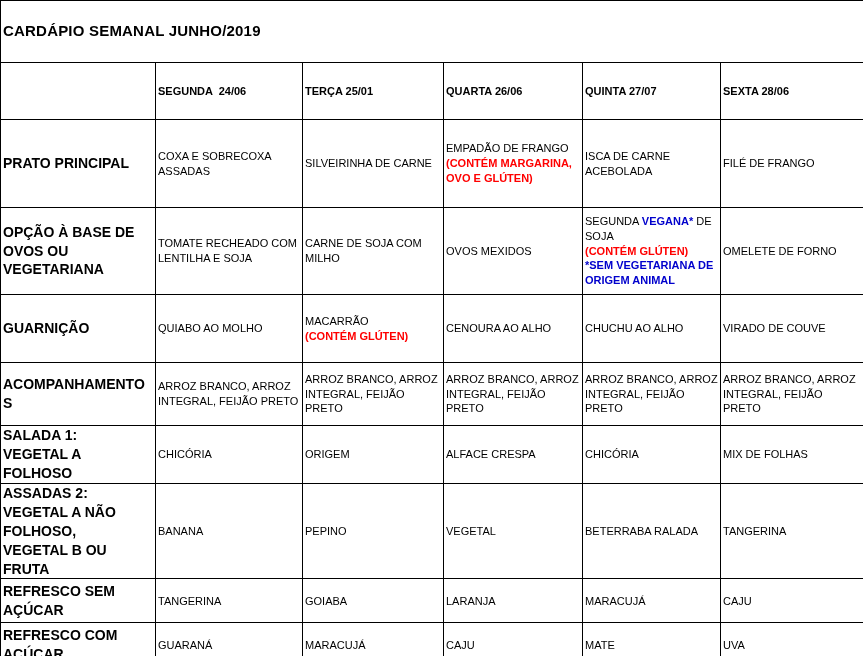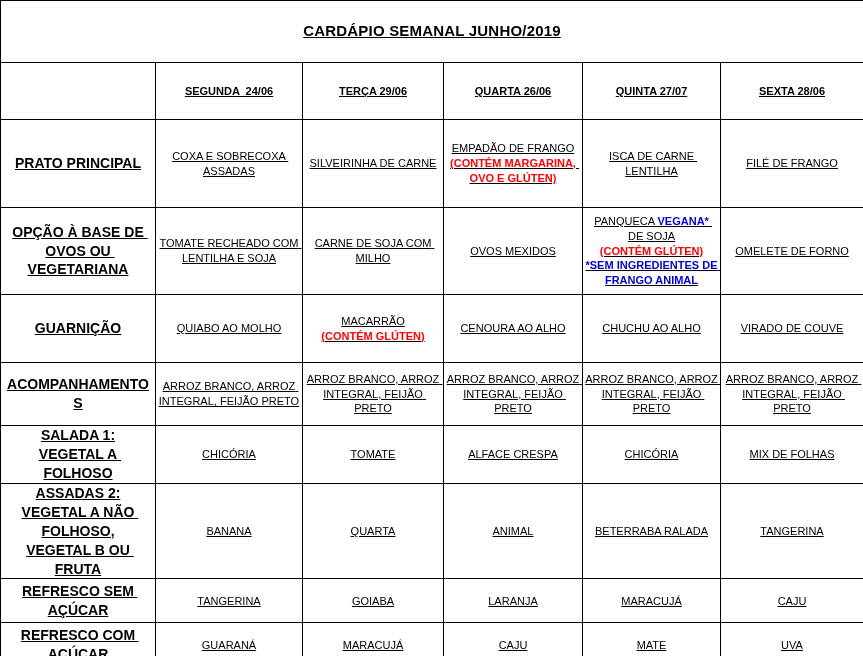--- a/index.html
+++ b/index.html
@@ -5,26 +5,25 @@
   html,body{margin:0;padding:0;background:#ffffff;}
   .sheet{
     width:863px;height:656px;background:#ffffff;overflow:hidden;
     font-family:"Liberation Sans", sans-serif;color:#000;
   }
   table.menu{
     border-collapse:collapse;table-layout:fixed;width:863px;
   }
   table.menu td{
     border:1.5px solid #000;
-    text-align:center;vertical-align:middle;
+    vertical-align:middle;
     padding:0 2px;
     white-space:pre-wrap;
     word-wrap:break-word;
     line-height:1.35;
-    text-decoration:underline;
   }
   td.title-cell{
     font-size:15px;font-weight:700;letter-spacing:.2px;
   }
   tr.header-row td{
     font-size:11px;font-weight:700;
   }
   td.label-cell{
     font-size:14px;font-weight:700;
   }
@@ -59,39 +58,39 @@
       <col style="width:138px">
       <col style="width:143px">
     </colgroup>
     <tbody id="menu-body">
       <tr>
         <td class="title-cell" colspan="6">CARDÁPIO SEMANAL JUNHO/2019</td>
       </tr>
       <tr class="header-row" id="header-row">
           <td></td>
           <td>SEGUNDA  24/06</td>
-          <td>TERÇA 29/06</td>
+          <td>TERÇA 25/01</td>
           <td>QUARTA 26/06</td>
           <td>QUINTA 27/07</td>
           <td>SEXTA 28/06</td>
         </tr>
     <tr>
           <td class="label-cell"><div class="line"><span>PRATO PRINCIPAL</span></div></td>
           <td class="data-cell"><div class="line"><span>COXA E SOBRECOXA ASSADAS</span></div></td>
           <td class="data-cell"><div class="line"><span>SILVEIRINHA DE CARNE</span></div></td>
           <td class="data-cell"><div class="line"><span>EMPADÃO DE FRANGO</span></div><div class="line"><span class="seg-red">(CONTÉM MARGARINA, OVO E GLÚTEN)</span></div></td>
-          <td class="data-cell"><div class="line"><span>ISCA DE CARNE LENTILHA</span></div></td>
+          <td class="data-cell"><div class="line"><span>ISCA DE CARNE ACEBOLADA</span></div></td>
           <td class="data-cell"><div class="line"><span>FILÉ DE FRANGO</span></div></td>
         </tr>
         <tr>
           <td class="label-cell"><div class="line"><span>OPÇÃO À BASE DE OVOS OU VEGETARIANA</span></div></td>
           <td class="data-cell"><div class="line"><span>TOMATE RECHEADO COM LENTILHA E SOJA</span></div></td>
           <td class="data-cell"><div class="line"><span>CARNE DE SOJA COM MILHO</span></div></td>
           <td class="data-cell"><div class="line"><span>OVOS MEXIDOS</span></div></td>
-          <td class="data-cell"><div class="line"><span>PANQUECA </span><span class="seg-blue">VEGANA*</span><span> DE SOJA</span></div><div class="line"><span class="seg-red">(CONTÉM GLÚTEN)</span></div><div class="line"><span class="seg-blue">*SEM INGREDIENTES DE FRANGO ANIMAL</span></div></td>
+          <td class="data-cell"><div class="line"><span>SEGUNDA </span><span class="seg-blue">VEGANA*</span><span> DE SOJA</span></div><div class="line"><span class="seg-red">(CONTÉM GLÚTEN)</span></div><div class="line"><span class="seg-blue">*SEM VEGETARIANA DE ORIGEM ANIMAL</span></div></td>
           <td class="data-cell"><div class="line"><span>OMELETE DE FORNO</span></div></td>
         </tr>
         <tr>
           <td class="label-cell"><div class="line"><span>GUARNIÇÃO</span></div></td>
           <td class="data-cell"><div class="line"><span>QUIABO AO MOLHO</span></div></td>
           <td class="data-cell"><div class="line"><span>MACARRÃO</span></div><div class="line"><span class="seg-red">(CONTÉM GLÚTEN)</span></div></td>
           <td class="data-cell"><div class="line"><span>CENOURA AO ALHO</span></div></td>
           <td class="data-cell"><div class="line"><span>CHUCHU AO ALHO</span></div></td>
           <td class="data-cell"><div class="line"><span>VIRADO DE COUVE</span></div></td>
         </tr>
@@ -99,30 +98,30 @@
           <td class="label-cell"><div class="line"><span>ACOMPANHAMENTOS</span></div></td>
           <td class="data-cell"><div class="line"><span>ARROZ BRANCO, ARROZ INTEGRAL, FEIJÃO PRETO</span></div></td>
           <td class="data-cell"><div class="line"><span>ARROZ BRANCO, ARROZ INTEGRAL, FEIJÃO PRETO</span></div></td>
           <td class="data-cell"><div class="line"><span>ARROZ BRANCO, ARROZ INTEGRAL, FEIJÃO PRETO</span></div></td>
           <td class="data-cell"><div class="line"><span>ARROZ BRANCO, ARROZ INTEGRAL, FEIJÃO PRETO</span></div></td>
           <td class="data-cell"><div class="line"><span>ARROZ BRANCO, ARROZ INTEGRAL, FEIJÃO PRETO</span></div></td>
         </tr>
         <tr>
           <td class="label-cell"><div class="line"><span>SALADA 1:</span></div><div class="line"><span>VEGETAL A FOLHOSO</span></div></td>
           <td class="data-cell"><div class="line"><span>CHICÓRIA</span></div></td>
-          <td class="data-cell"><div class="line"><span>TOMATE</span></div></td>
+          <td class="data-cell"><div class="line"><span>ORIGEM</span></div></td>
           <td class="data-cell"><div class="line"><span>ALFACE CRESPA</span></div></td>
           <td class="data-cell"><div class="line"><span>CHICÓRIA</span></div></td>
           <td class="data-cell"><div class="line"><span>MIX DE FOLHAS</span></div></td>
         </tr>
         <tr>
           <td class="label-cell"><div class="line"><span>ASSADAS 2:</span></div><div class="line"><span>VEGETAL A NÃO FOLHOSO,</span></div><div class="line"><span>VEGETAL B OU FRUTA</span></div></td>
           <td class="data-cell"><div class="line"><span>BANANA</span></div></td>
-          <td class="data-cell"><div class="line"><span>QUARTA</span></div></td>
-          <td class="data-cell"><div class="line"><span>ANIMAL</span></div></td>
+          <td class="data-cell"><div class="line"><span>PEPINO</span></div></td>
+          <td class="data-cell"><div class="line"><span>VEGETAL</span></div></td>
           <td class="data-cell"><div class="line"><span>BETERRABA RALADA</span></div></td>
           <td class="data-cell"><div class="line"><span>TANGERINA</span></div></td>
         </tr>
         <tr>
           <td class="label-cell"><div class="line"><span>REFRESCO SEM AÇÚCAR</span></div></td>
           <td class="data-cell"><div class="line"><span>TANGERINA</span></div></td>
           <td class="data-cell"><div class="line"><span>GOIABA</span></div></td>
           <td class="data-cell"><div class="line"><span>LARANJA</span></div></td>
           <td class="data-cell"><div class="line"><span>MARACUJÁ</span></div></td>
           <td class="data-cell"><div class="line"><span>CAJU</span></div></td>

